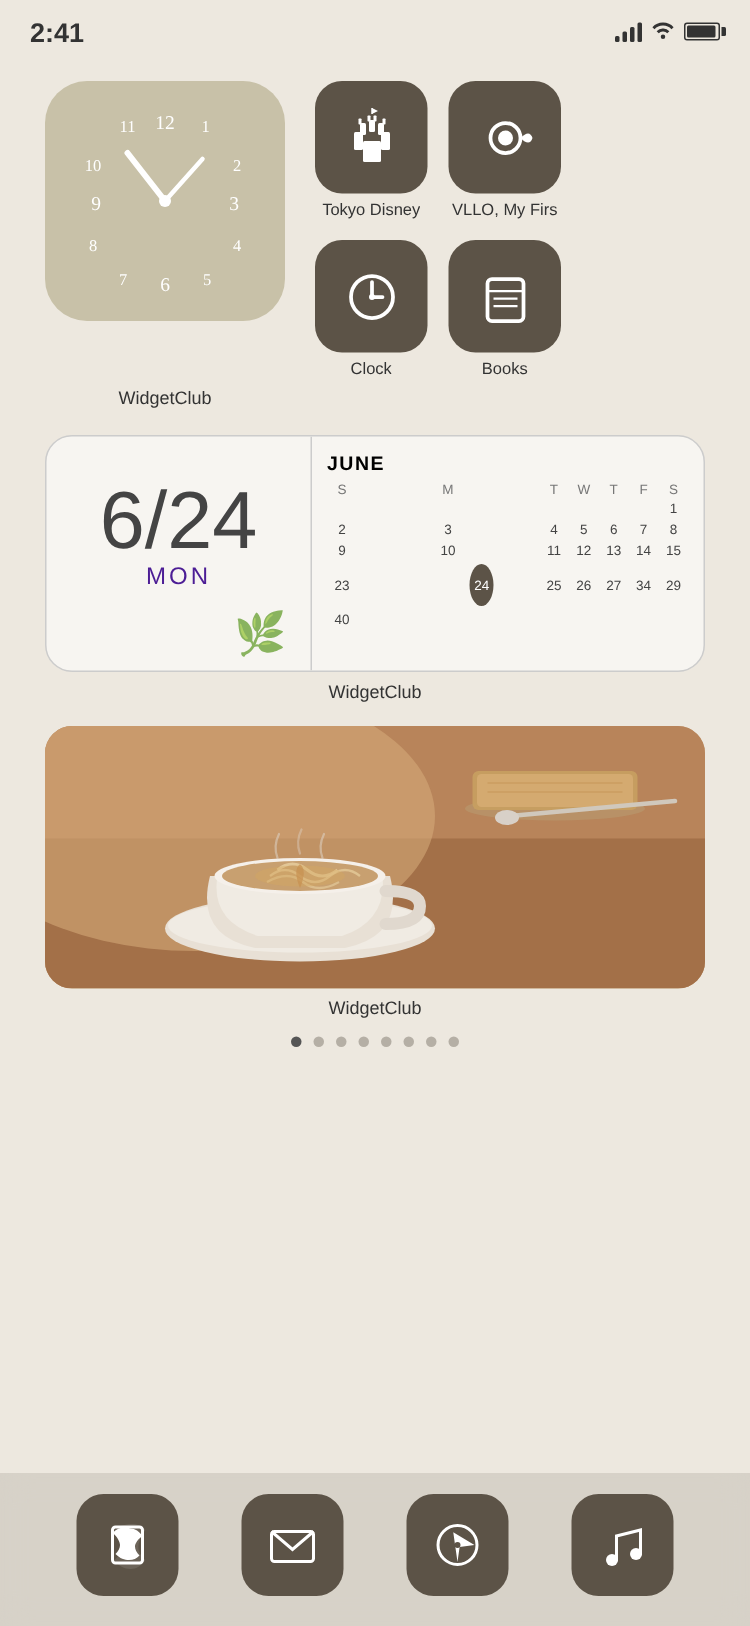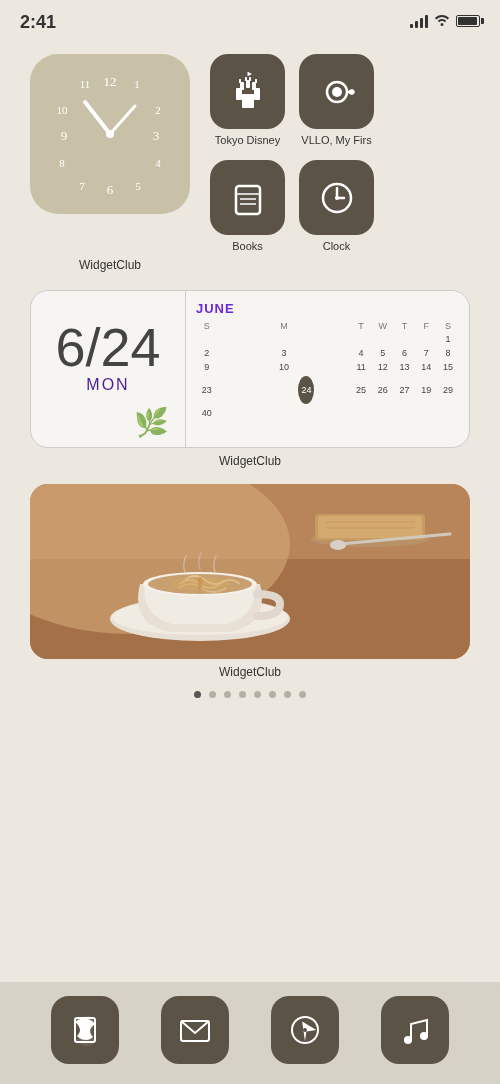--- a/index.html
+++ b/index.html
@@ -155,21 +155,21 @@
     .calendar-widget {
       margin: 18px 30px 0;
       background: rgba(255,255,255,0.55);
       border-radius: 18px;
       border: 1.5px solid #ccc;
       display: flex;
       height: 158px;
       overflow: hidden;
     }
     .cal-left {
-      width: 155px;
+      width: 177px;
       display: flex;
       flex-direction: column;
       align-items: center;
       justify-content: center;
       border-right: 1.5px solid #ccc;
       position: relative;
       padding-bottom: 24px;
     }
     .cal-date-big {
       font-size: 54px;
@@ -191,21 +191,21 @@
       font-size: 28px;
       opacity: 0.7;
     }
     .cal-right {
       flex: 1;
       padding: 10px 10px 6px;
     }
     .cal-month {
       font-size: 13px;
       font-weight: 700;
-      color: #6d28d9;
+      color: #000000;
       margin-bottom: 4px;
       letter-spacing: 1px;
     }
     .cal-grid {
       width: 100%;
     }
     .cal-grid table {
       width: 100%;
       border-collapse: collapse;
     }
@@ -396,39 +396,39 @@
         </div>
         <span class="app-label">VLLO, My Firs</span>
       </div>
     </div>
 
     <div class="app-icons-row">
 
       <div class="app-icon-wrapper">
         <div class="app-icon">
           <svg viewBox="0 0 44 44" fill="white">
+            <circle cx="22" cy="22" r="14" fill="none" stroke="white" stroke-width="2.5"></circle>
+            <line x1="22" y1="22" x2="22" y2="12" stroke="white" stroke-width="2.5" stroke-linecap="round"></line>
+            <line x1="22" y1="22" x2="29" y2="22" stroke="white" stroke-width="2.5" stroke-linecap="round"></line>
+            <circle cx="22" cy="22" r="2" fill="white"></circle>
+          </svg>
+        </div>
+        <span class="app-label">Clock</span>
+      </div>
+
+      <div class="app-icon-wrapper">
+        <div class="app-icon">
+          <svg viewBox="0 0 44 44" fill="white">
             <rect x="10" y="10" width="24" height="28" rx="3" fill="none" stroke="white" stroke-width="2.5"></rect>
             <line x1="10" y1="18" x2="34" y2="18" stroke="white" stroke-width="1.5"></line>
             <line x1="14" y1="23" x2="30" y2="23" stroke="white" stroke-width="1.5"></line>
             <line x1="14" y1="28" x2="30" y2="28" stroke="white" stroke-width="1.5"></line>
           </svg>
         </div>
         <span class="app-label">Books</span>
-      </div>
-
-      <div class="app-icon-wrapper">
-        <div class="app-icon">
-          <svg viewBox="0 0 44 44" fill="white">
-            <circle cx="22" cy="22" r="14" fill="none" stroke="white" stroke-width="2.5"></circle>
-            <line x1="22" y1="22" x2="22" y2="12" stroke="white" stroke-width="2.5" stroke-linecap="round"></line>
-            <line x1="22" y1="22" x2="29" y2="22" stroke="white" stroke-width="2.5" stroke-linecap="round"></line>
-            <circle cx="22" cy="22" r="2" fill="white"></circle>
-          </svg>
-        </div>
-        <span class="app-label">Clock</span>
       </div>
     </div>
   </div>
 </div>
 
 <div class="widget-label-row">
   <div class="widget-label-clock">WidgetClub</div>
 </div>
 
 <div class="calendar-widget">
@@ -479,21 +479,21 @@
               <td>13</td>
               <td>14</td>
               <td>15</td>
             </tr>
             <tr>
               <td>23</td>
               <td><span class="today-circle">24</span></td>
               <td>25</td>
               <td>26</td>
               <td>27</td>
-              <td>19</td>
+              <td>34</td>
               <td>29</td>
             </tr>
             <tr>
               <td>40</td>
               <td></td>
               <td></td>
               <td></td>
               <td></td>
               <td></td>
               <td></td>

